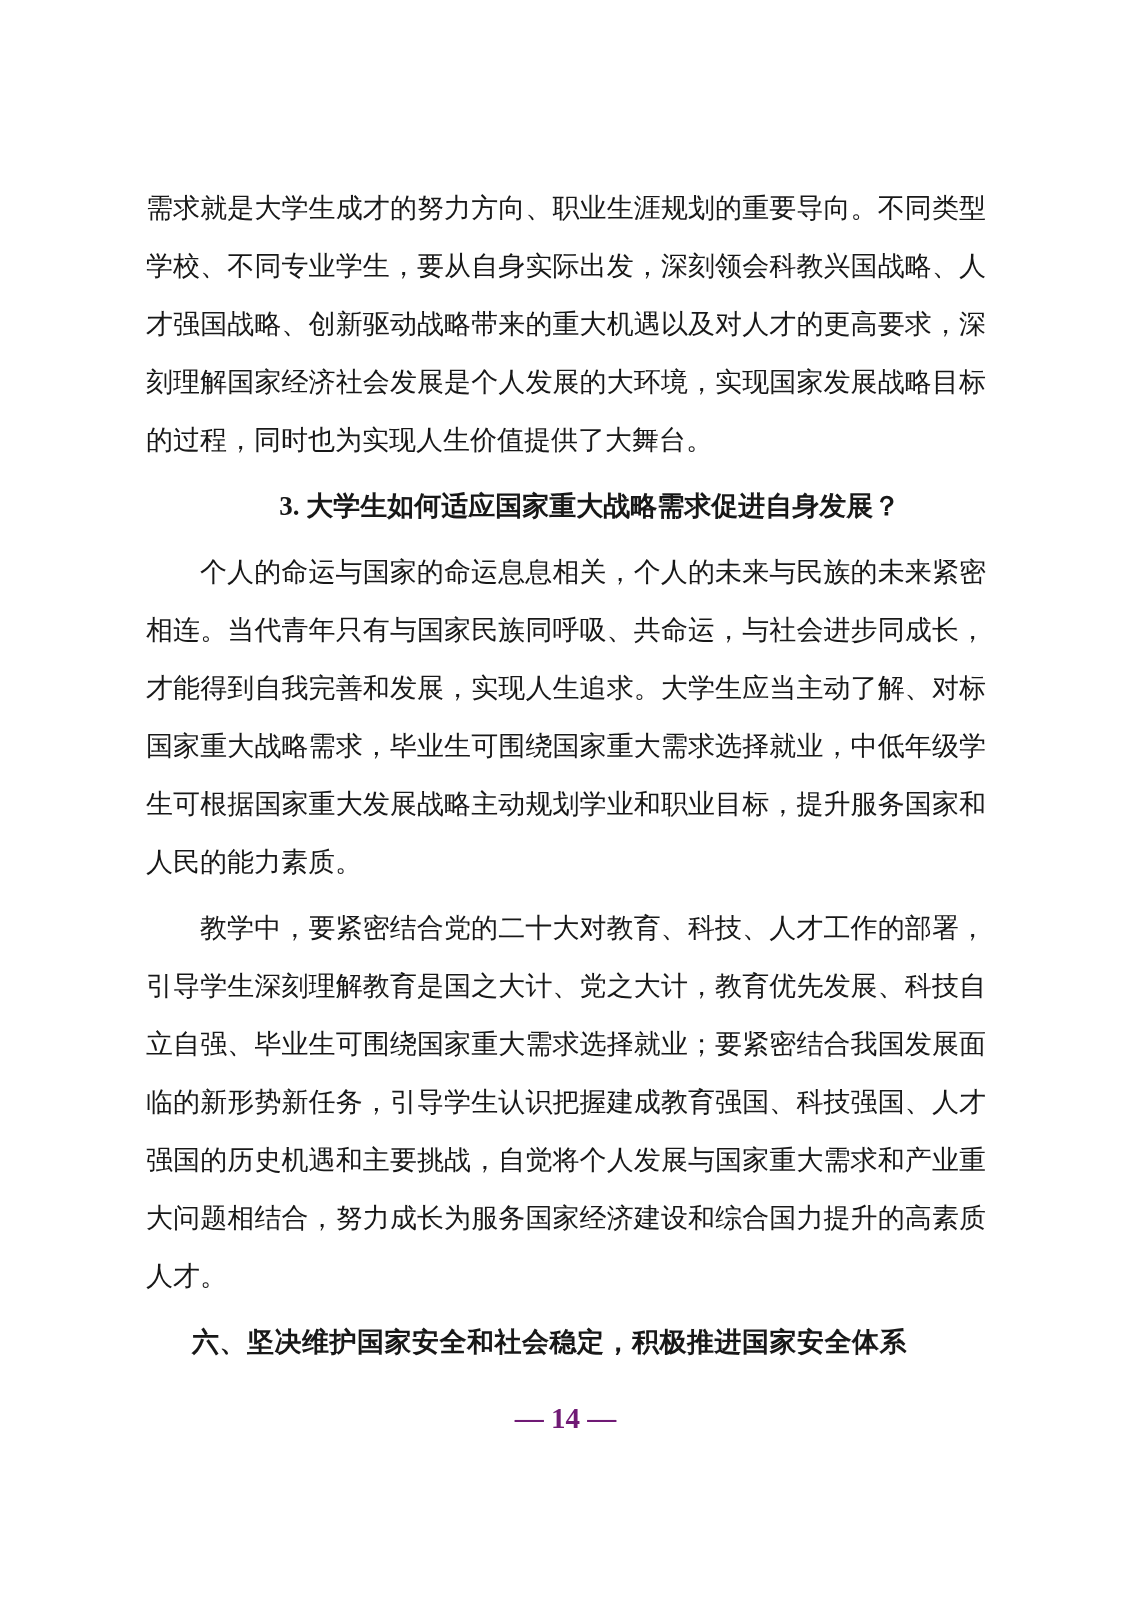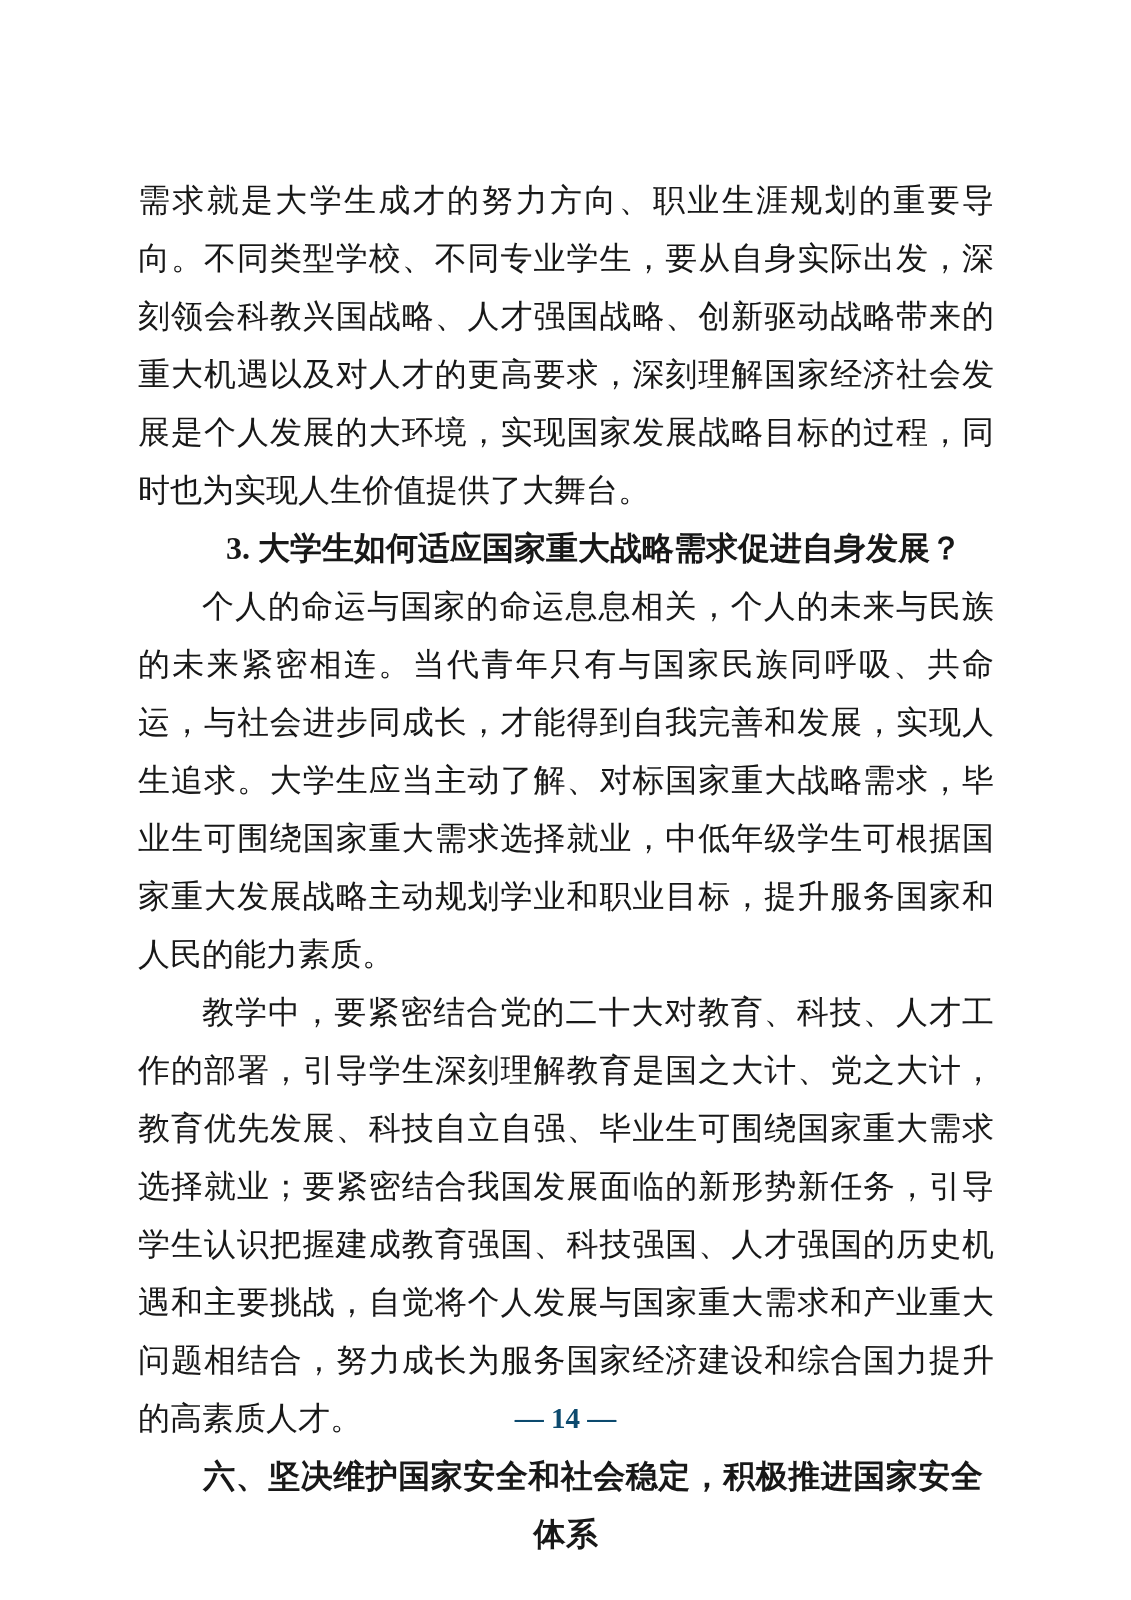--- a/index.html
+++ b/index.html
@@ -22,55 +22,55 @@
     left: 138px;
     top: 171px;
     width: 856px;
     font-size: 30.5px;
     line-height: 58px;
     text-align: justify;
     text-justify: inter-character;
     letter-spacing: 0;
   }
   .content p, .content h2, .content h3 {
-    margin: 0;
+    margin: 8px;
     padding: 0;
-    font-size: 32px;
+    font-size: 27px;
     line-height: 58px;
   }
   .para-indent {
     text-indent: 2em;
   }
   .para-no-indent {
     text-indent: 0;
   }
   .heading-kai {
     font-weight: 700;
     text-indent: 1.75em;
     text-align: center;
   }
   .heading-hei {
     font-family: "Liberation Sans", "DejaVu Sans", sans-serif;
     font-weight: 700;
     text-indent: 1.7em;
-    text-align: center;
+    text-align: left;
     margin-top: 26px;
     letter-spacing: 0.5px;
   }
   .footer {
     position: absolute;
     left: 0;
     top: 1398px;
     width: 100%;
     text-align: center;
     font-weight: 700;
     font-size: 29px;
     line-height: 40px;
     font-family: "Liberation Serif", "DejaVu Serif", serif;
-    color: #0c4a6e;
+    color: #701a75;
   }
 </style>
 </head>
 <body>
 
 <div class="page">
   <div class="content">
     <p class="para-no-indent">需求就是大学生成才的努力方向、职业生涯规划的重要导向。不同类型学校、不同专业学生，要从自身实际出发，深刻领会科教兴国战略、人才强国战略、创新驱动战略带来的重大机遇以及对人才的更高要求，深刻理解国家经济社会发展是个人发展的大环境，实现国家发展战略目标的过程，同时也为实现人生价值提供了大舞台。</p>
     <h3 class="heading-kai">3. 大学生如何适应国家重大战略需求促进自身发展？</h3>
     <p class="para-indent">个人的命运与国家的命运息息相关，个人的未来与民族的未来紧密相连。当代青年只有与国家民族同呼吸、共命运，与社会进步同成长，才能得到自我完善和发展，实现人生追求。大学生应当主动了解、对标国家重大战略需求，毕业生可围绕国家重大需求选择就业，中低年级学生可根据国家重大发展战略主动规划学业和职业目标，提升服务国家和人民的能力素质。</p>

